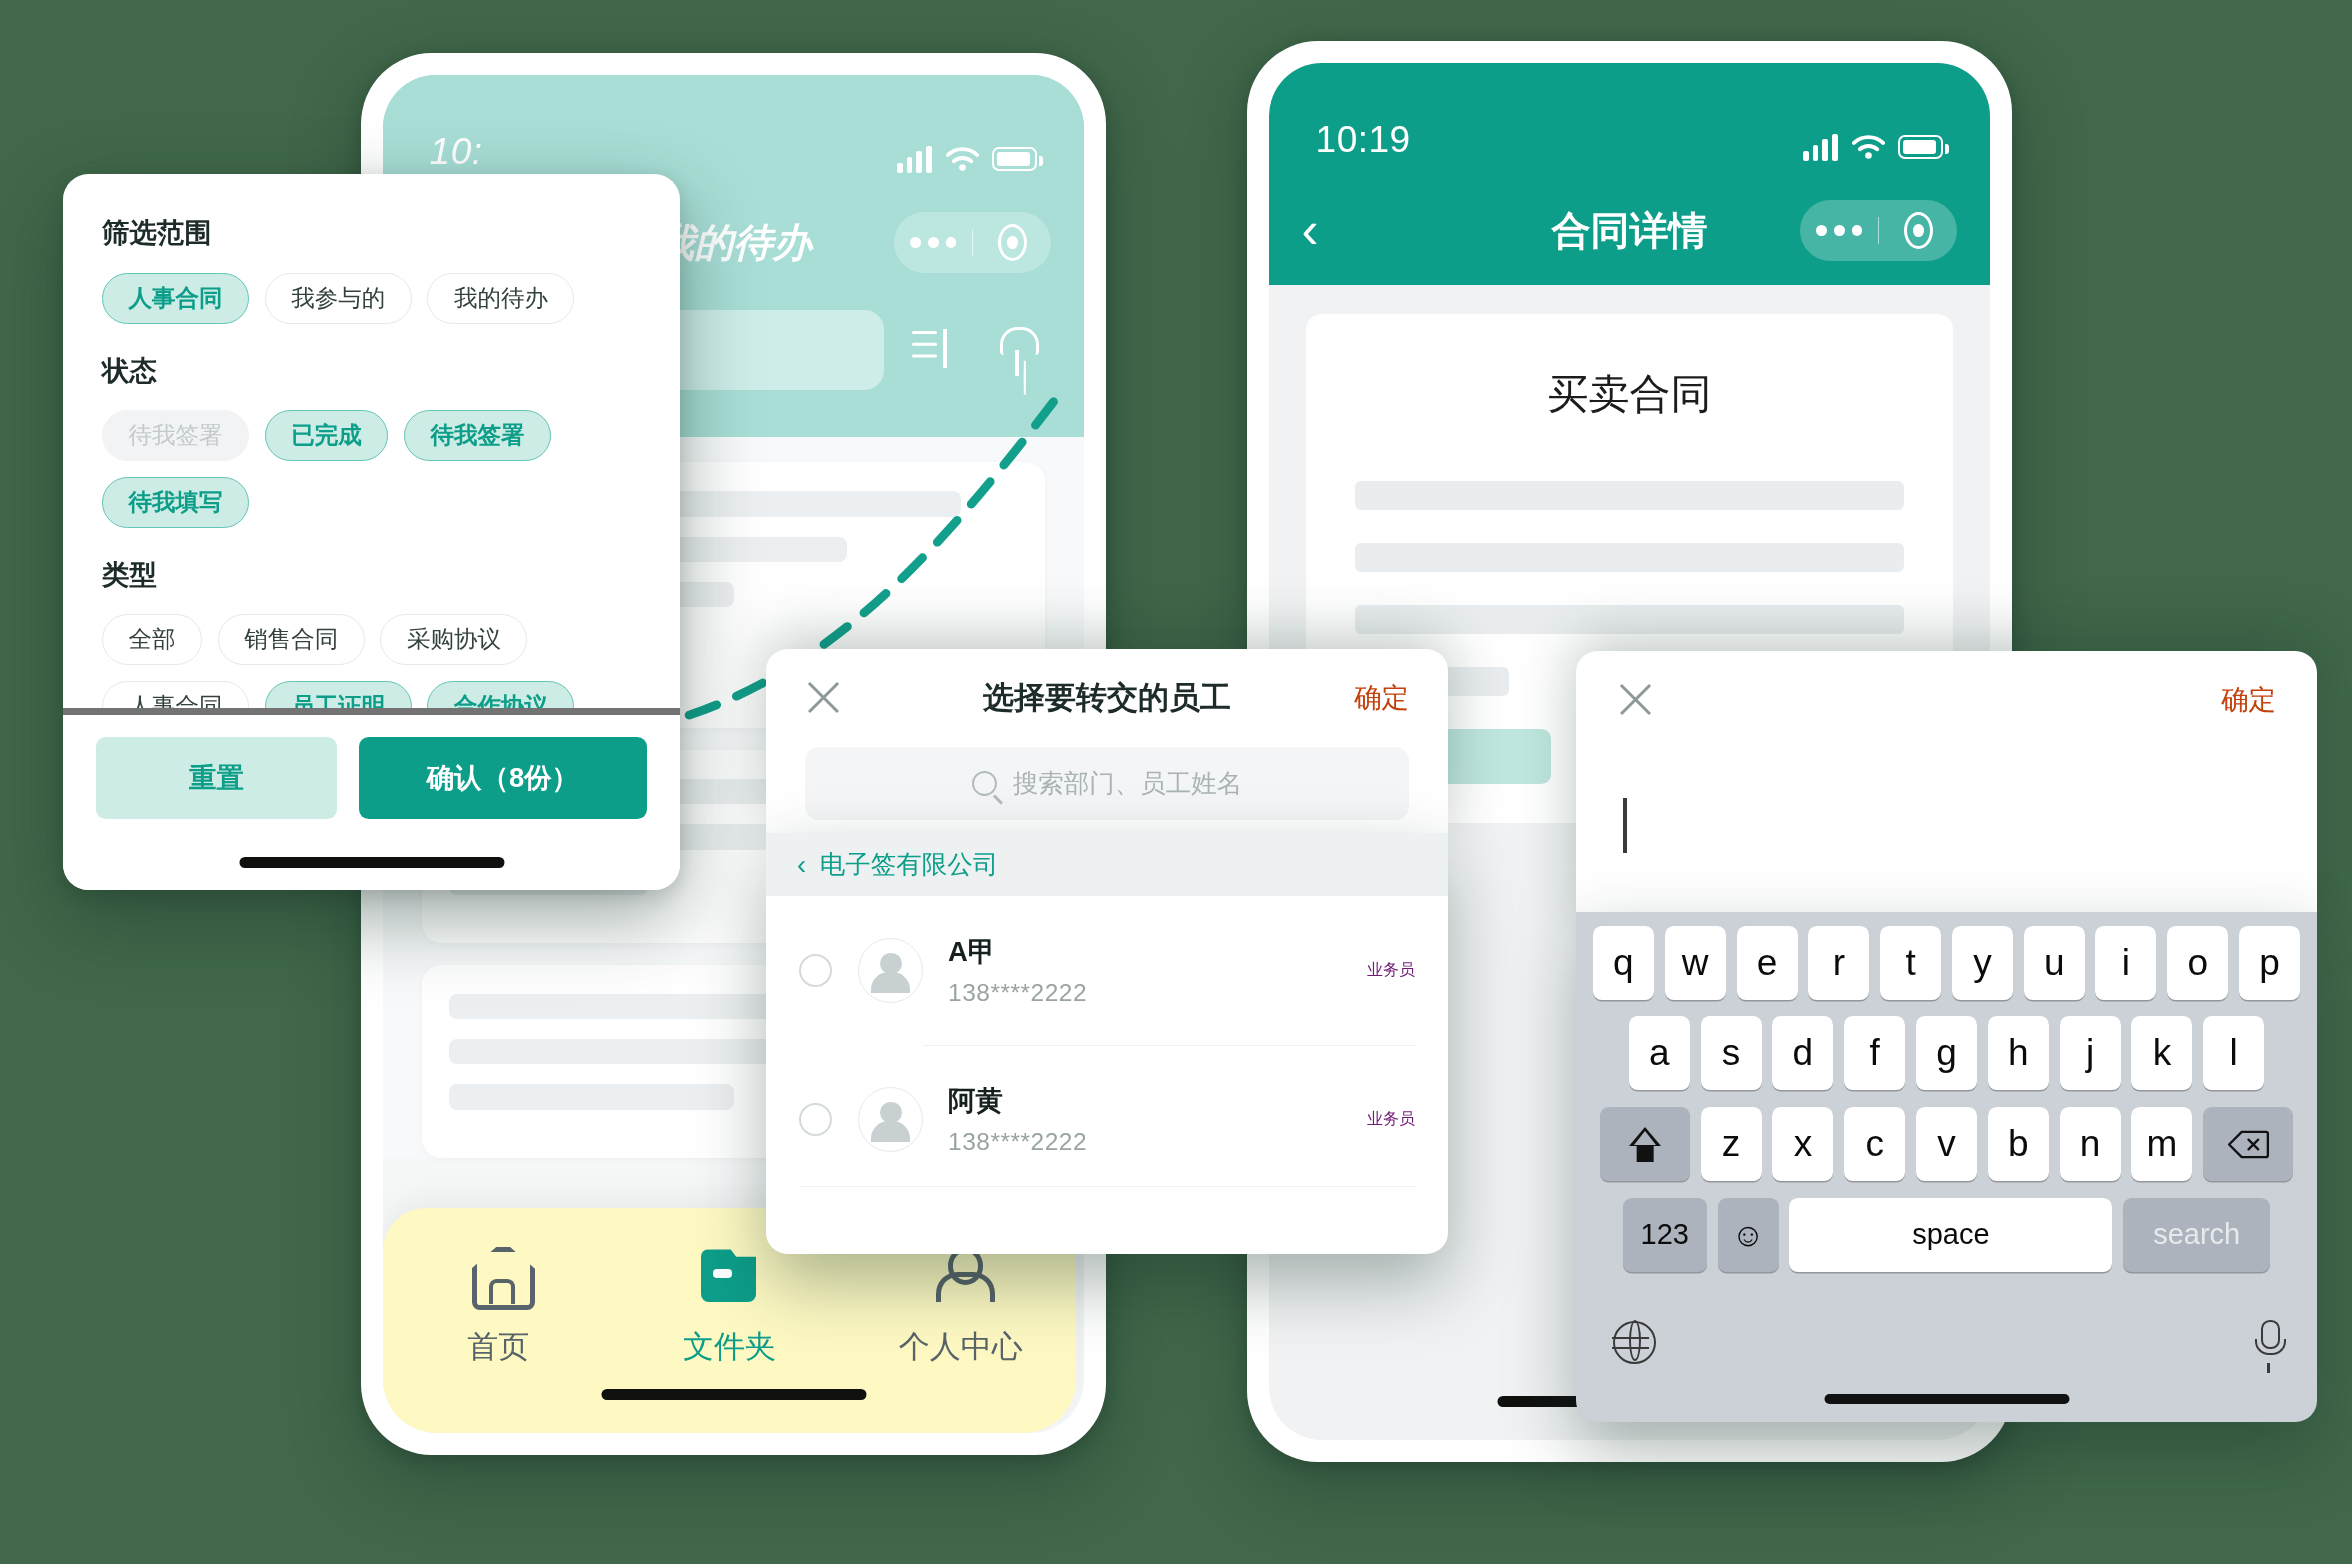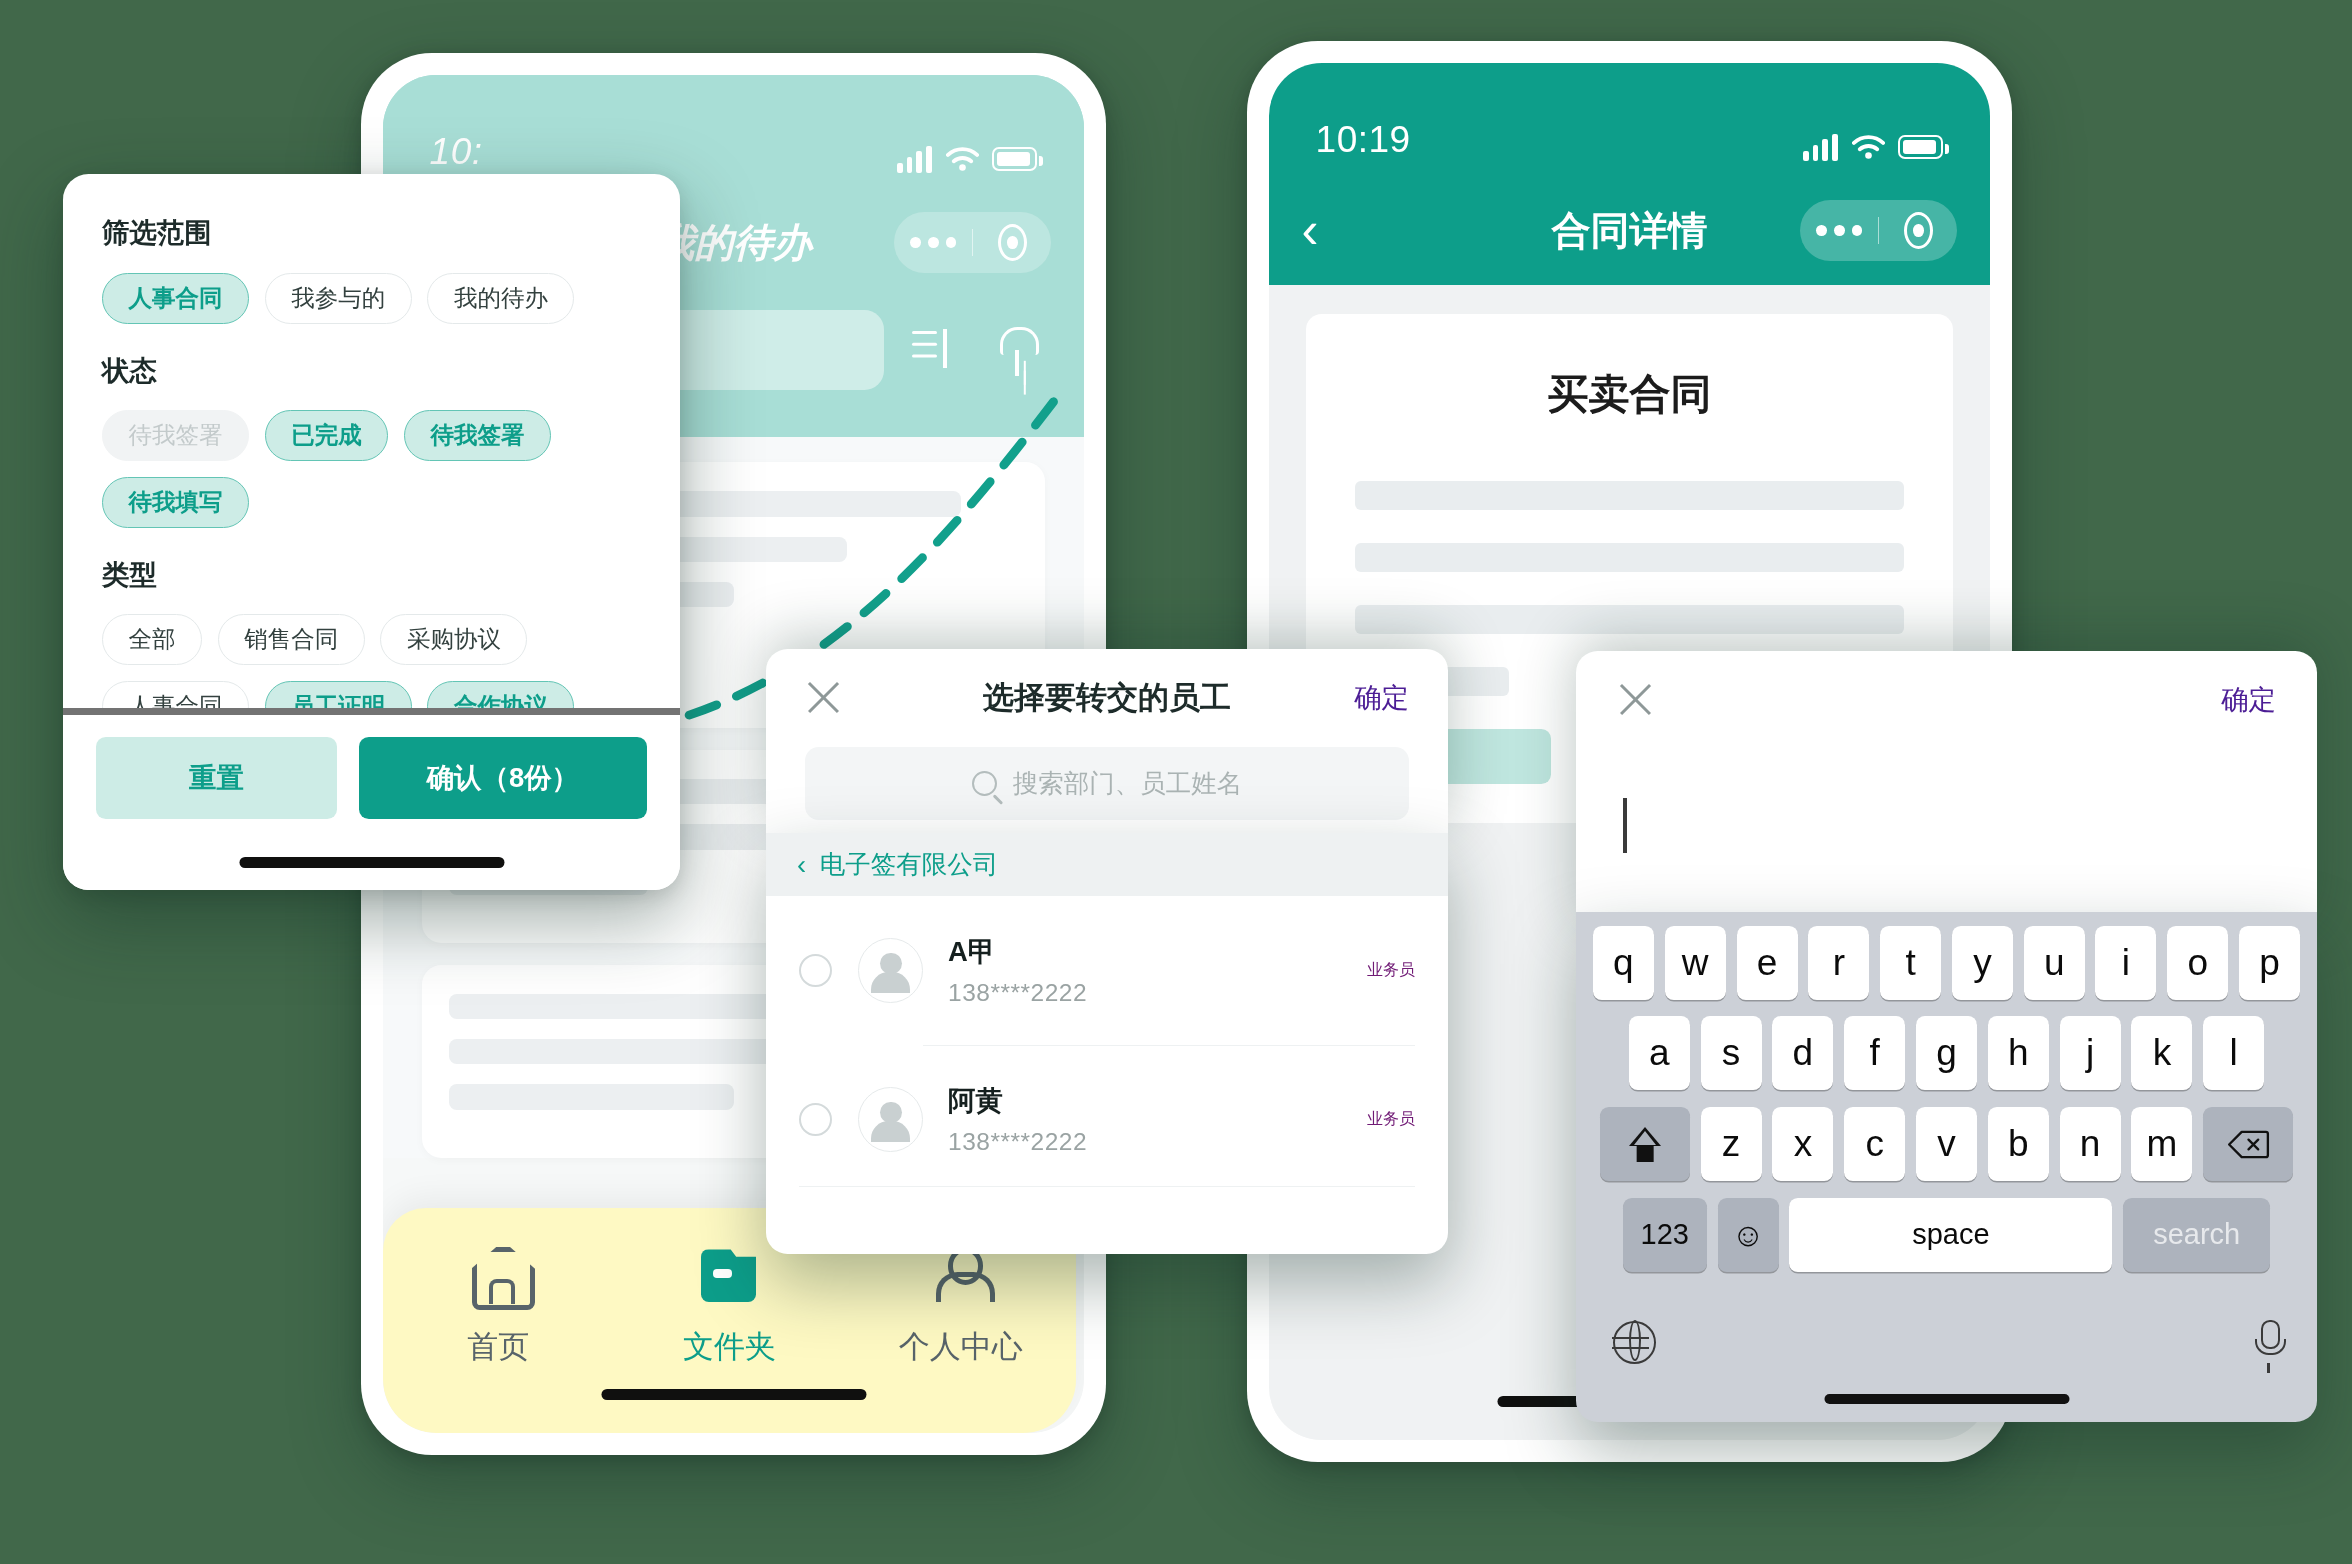--- a/index.html
+++ b/index.html
@@ -121,21 +121,21 @@
     clip-path: polygon(0 0, 54% 0, 64% 14%, 100% 14%, 100% 100%, 0 100%);}
   .ic-folder::after{content:"";position:absolute;left:13.7px;top:21.6px;width:19.6px;height:8.8px;background:#fff;border-radius:3.9px;}
   .ic-user { width: 61px; height: 57px; position:relative;}
   .ic-user::before{content:"";position:absolute;left:17.6px;top:0;width:25.5px;height:27.4px;border:5.9px solid #58646a;border-radius:50%;}
   .ic-user::after{content:"";position:absolute;left:5.9px;bottom:2px;width:49px;height:25.5px;border:5.9px solid #58646a;border-bottom:none;border-radius:21.6px 21.6px 0 0;}
 
   
   #phone-right .statusbar, #phone-right .navbar { background: #0d9e8a; }
   #phone-right .screen-body { background:#f0f2f3; padding: 29px 37px; height: 100%; }
   .doc-card { background:#fff; border-radius: 15.7px; padding: 53px 49px 39px 49px; }
-  .doc-title { text-align:center; font-size: 41px; font-weight: 700; color:#1c1c1c; margin-bottom: 59px; }
+  .doc-title { text-align:center; font-size: 41px; font-weight: 400; color:#1c1c1c; margin-bottom: 59px; }
   .doc-line { height: 29px; border-radius: 5.9px; background:#e9edef; margin-bottom: 33px; }
   .doc-line.s { width: 28%; }
   .doc-chip { height: 55px; width: 196px; border-radius: 9.8px; background:#bfe6df; margin-top: 9.8px;}
 
   .homebar {
     position:absolute; left:50%; transform:translateX(-50%); bottom: 33px;
     width: 265px; height: 11.8px; border-radius: 7.8px; background: #10100f;
   }
 
   
@@ -192,21 +192,21 @@
     position:absolute; left: 766px; top: 833px; width: 682px; height: 421px;
     background:#fff; border-radius: 0 0 21.6px 21.6px;
     box-shadow: 0 29px 69px rgba(15,45,35,.34);
     overflow:hidden;
   }
   .modal-head { display:flex; align-items:center; height: 98px; position:relative; }
   .x-ico { width: 39px; height: 39px; position:relative; }
   .x-ico::before,.x-ico::after{content:"";position:absolute;left:-2px;top:17.6px;width:41px;height:2.9px;background:#8e9898;}
   .x-ico::before{transform:rotate(45deg);} .x-ico::after{transform:rotate(-45deg);}
   .modal-title{ position:absolute;left:0;right:0;text-align:center;font-size:31px;font-weight:700;color:#1d2b2a;pointer-events:none;}
-  .modal-ok{ margin-left:auto; font-size:27.4px; color:#4c1d95; }
+  .modal-ok{ margin-left:auto; font-size:27.4px; color:#c2410c; }
   .searchfield{ height: 73px; border-radius:13.7px; background:#f3f5f6; display:flex;align-items:center;justify-content:center;gap:15.7px;}
   .mag { width:25.5px;height:25.5px;border:2.9px solid #b4bdbd;border-radius:50%;position:relative;}
   .mag::after{content:"";position:absolute;right:-8.8px;bottom:-6.9px;width:11.8px;height:2.9px;background:#b4bdbd;transform:rotate(45deg);border-radius:2px;}
   .searchfield span{font-size:25.5px;color:#aab3b3;}
   .breadcrumb{ height: 63px; background:#eef1f2; display:flex;align-items:center;gap:13.7px; padding: 0 31px; font-size:25.5px;color:#0d9e8a;}
   .bc-chev{ font-size:27.4px; line-height:1;}
   .prow{ display:flex; align-items:center; padding: 0 33px; height: 149px; position:relative;}
   .prow + .prow::before{content:"";position:absolute;left:157px;right:33px;top:0;height:1px;background:#eef1f2;}
   .radio{ width:33px;height:33px;border:2px solid #d4dadb;border-radius:50%;flex:0 0 auto;}
   .avatar{ width:65px;height:65px;border-radius:50%;border:1.5px solid #e6eaeb;margin-left:25.5px;flex:0 0 auto;position:relative;background:#fff;}

